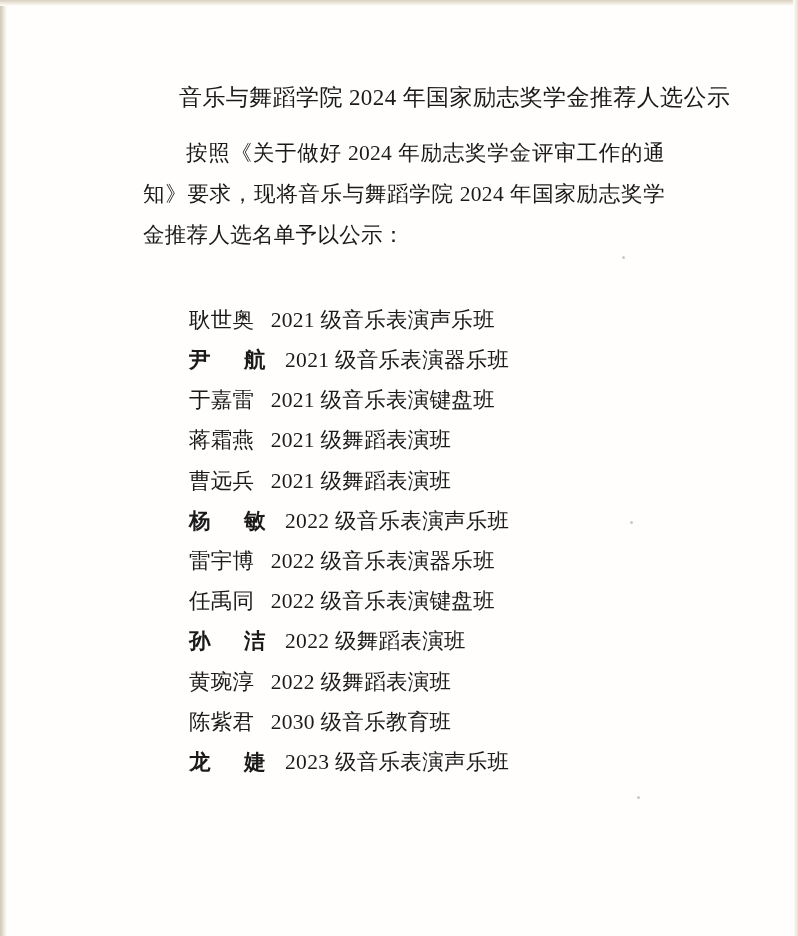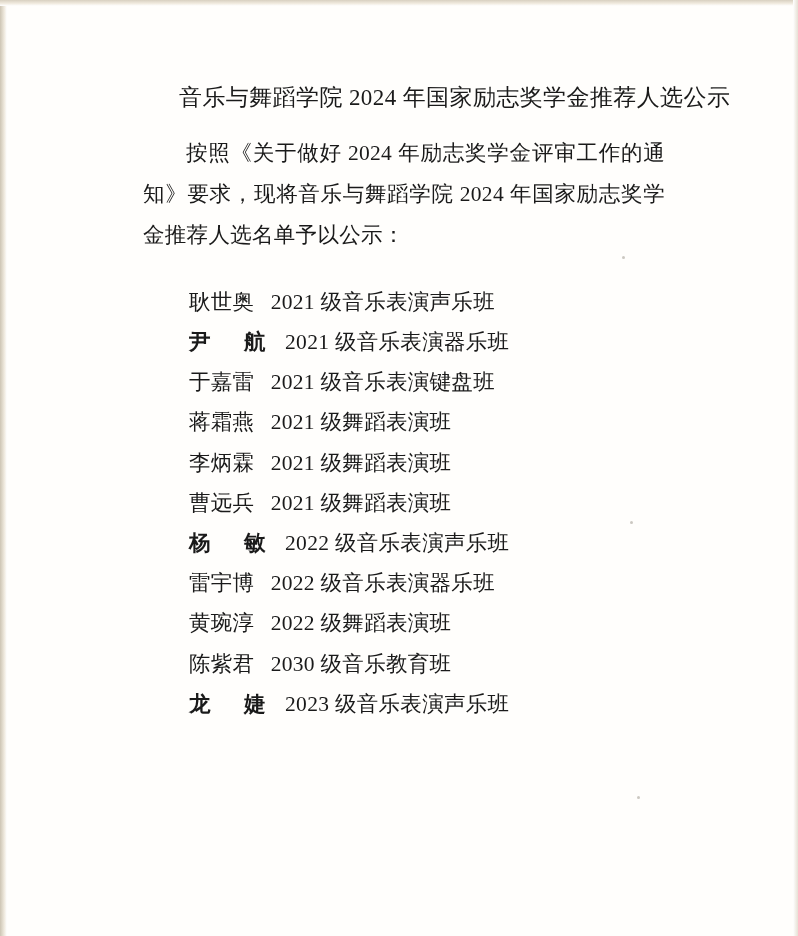--- a/index.html
+++ b/index.html
@@ -66,21 +66,21 @@
   .para {
     margin-top: 20px;
     padding: 0 128px 0 136px;
     font-size: 21.5px;
     line-height: 41px;
     text-indent: 43px;
     text-align: justify;
     letter-spacing: 0.3px;
   }
   .name-list {
-    margin-top: 26px;
+    margin-top: 44px;
     padding-left: 182px;
   }
   .name-row {
     font-size: 21.5px;
     line-height: 40.2px;
     letter-spacing: 0.3px;
     white-space: nowrap;
   }
   .name-row .nm {
     display: inline-block;
@@ -113,24 +113,25 @@
 
     <div class="title">音乐与舞蹈学院 2024 年国家励志奖学金推荐人选公示</div>
 
     <div class="para">按照《关于做好 2024 年励志奖学金评审工作的通知》要求，现将音乐与舞蹈学院 2024 年国家励志奖学金推荐人选名单予以公示：</div>
 
     <div class="name-list">
         <div class="name-row"><span class="nm">耿世奥</span> <span class="cls">2021 级音乐表演声乐班</span></div>
         <div class="name-row"><span class="nm spaced">尹 航</span> <span class="cls">2021 级音乐表演器乐班</span></div>
         <div class="name-row"><span class="nm">于嘉雷</span> <span class="cls">2021 级音乐表演键盘班</span></div>
         <div class="name-row"><span class="nm">蒋霜燕</span> <span class="cls">2021 级舞蹈表演班</span></div>
-        <div class="name-row"><span class="nm">李炳霖</span> <span class="cls">2021 级舞蹈表演班</span></div>
         <div class="name-row"><span class="nm">曹远兵</span> <span class="cls">2021 级舞蹈表演班</span></div>
         <div class="name-row"><span class="nm spaced">杨 敏</span> <span class="cls">2022 级音乐表演声乐班</span></div>
         <div class="name-row"><span class="nm">雷宇博</span> <span class="cls">2022 级音乐表演器乐班</span></div>
+        <div class="name-row"><span class="nm">任禹同</span> <span class="cls">2022 级音乐表演键盘班</span></div>
+        <div class="name-row"><span class="nm spaced">孙 洁</span> <span class="cls">2022 级舞蹈表演班</span></div>
         <div class="name-row"><span class="nm">黄琬淳</span> <span class="cls">2022 级舞蹈表演班</span></div>
         <div class="name-row"><span class="nm">陈紫君</span> <span class="cls">2030 级音乐教育班</span></div>
         <div class="name-row"><span class="nm spaced">龙 婕</span> <span class="cls">2023 级音乐表演声乐班</span></div>
       </div>
 
   </div>
 
   <div class="speck" style="left:615px; top:250px; width:3px; height:3px;"></div>
   <div class="speck" style="left:623px; top:515px; width:3px; height:3px;"></div>
   <div class="speck" style="left:630px; top:790px; width:3px; height:3px;"></div>

